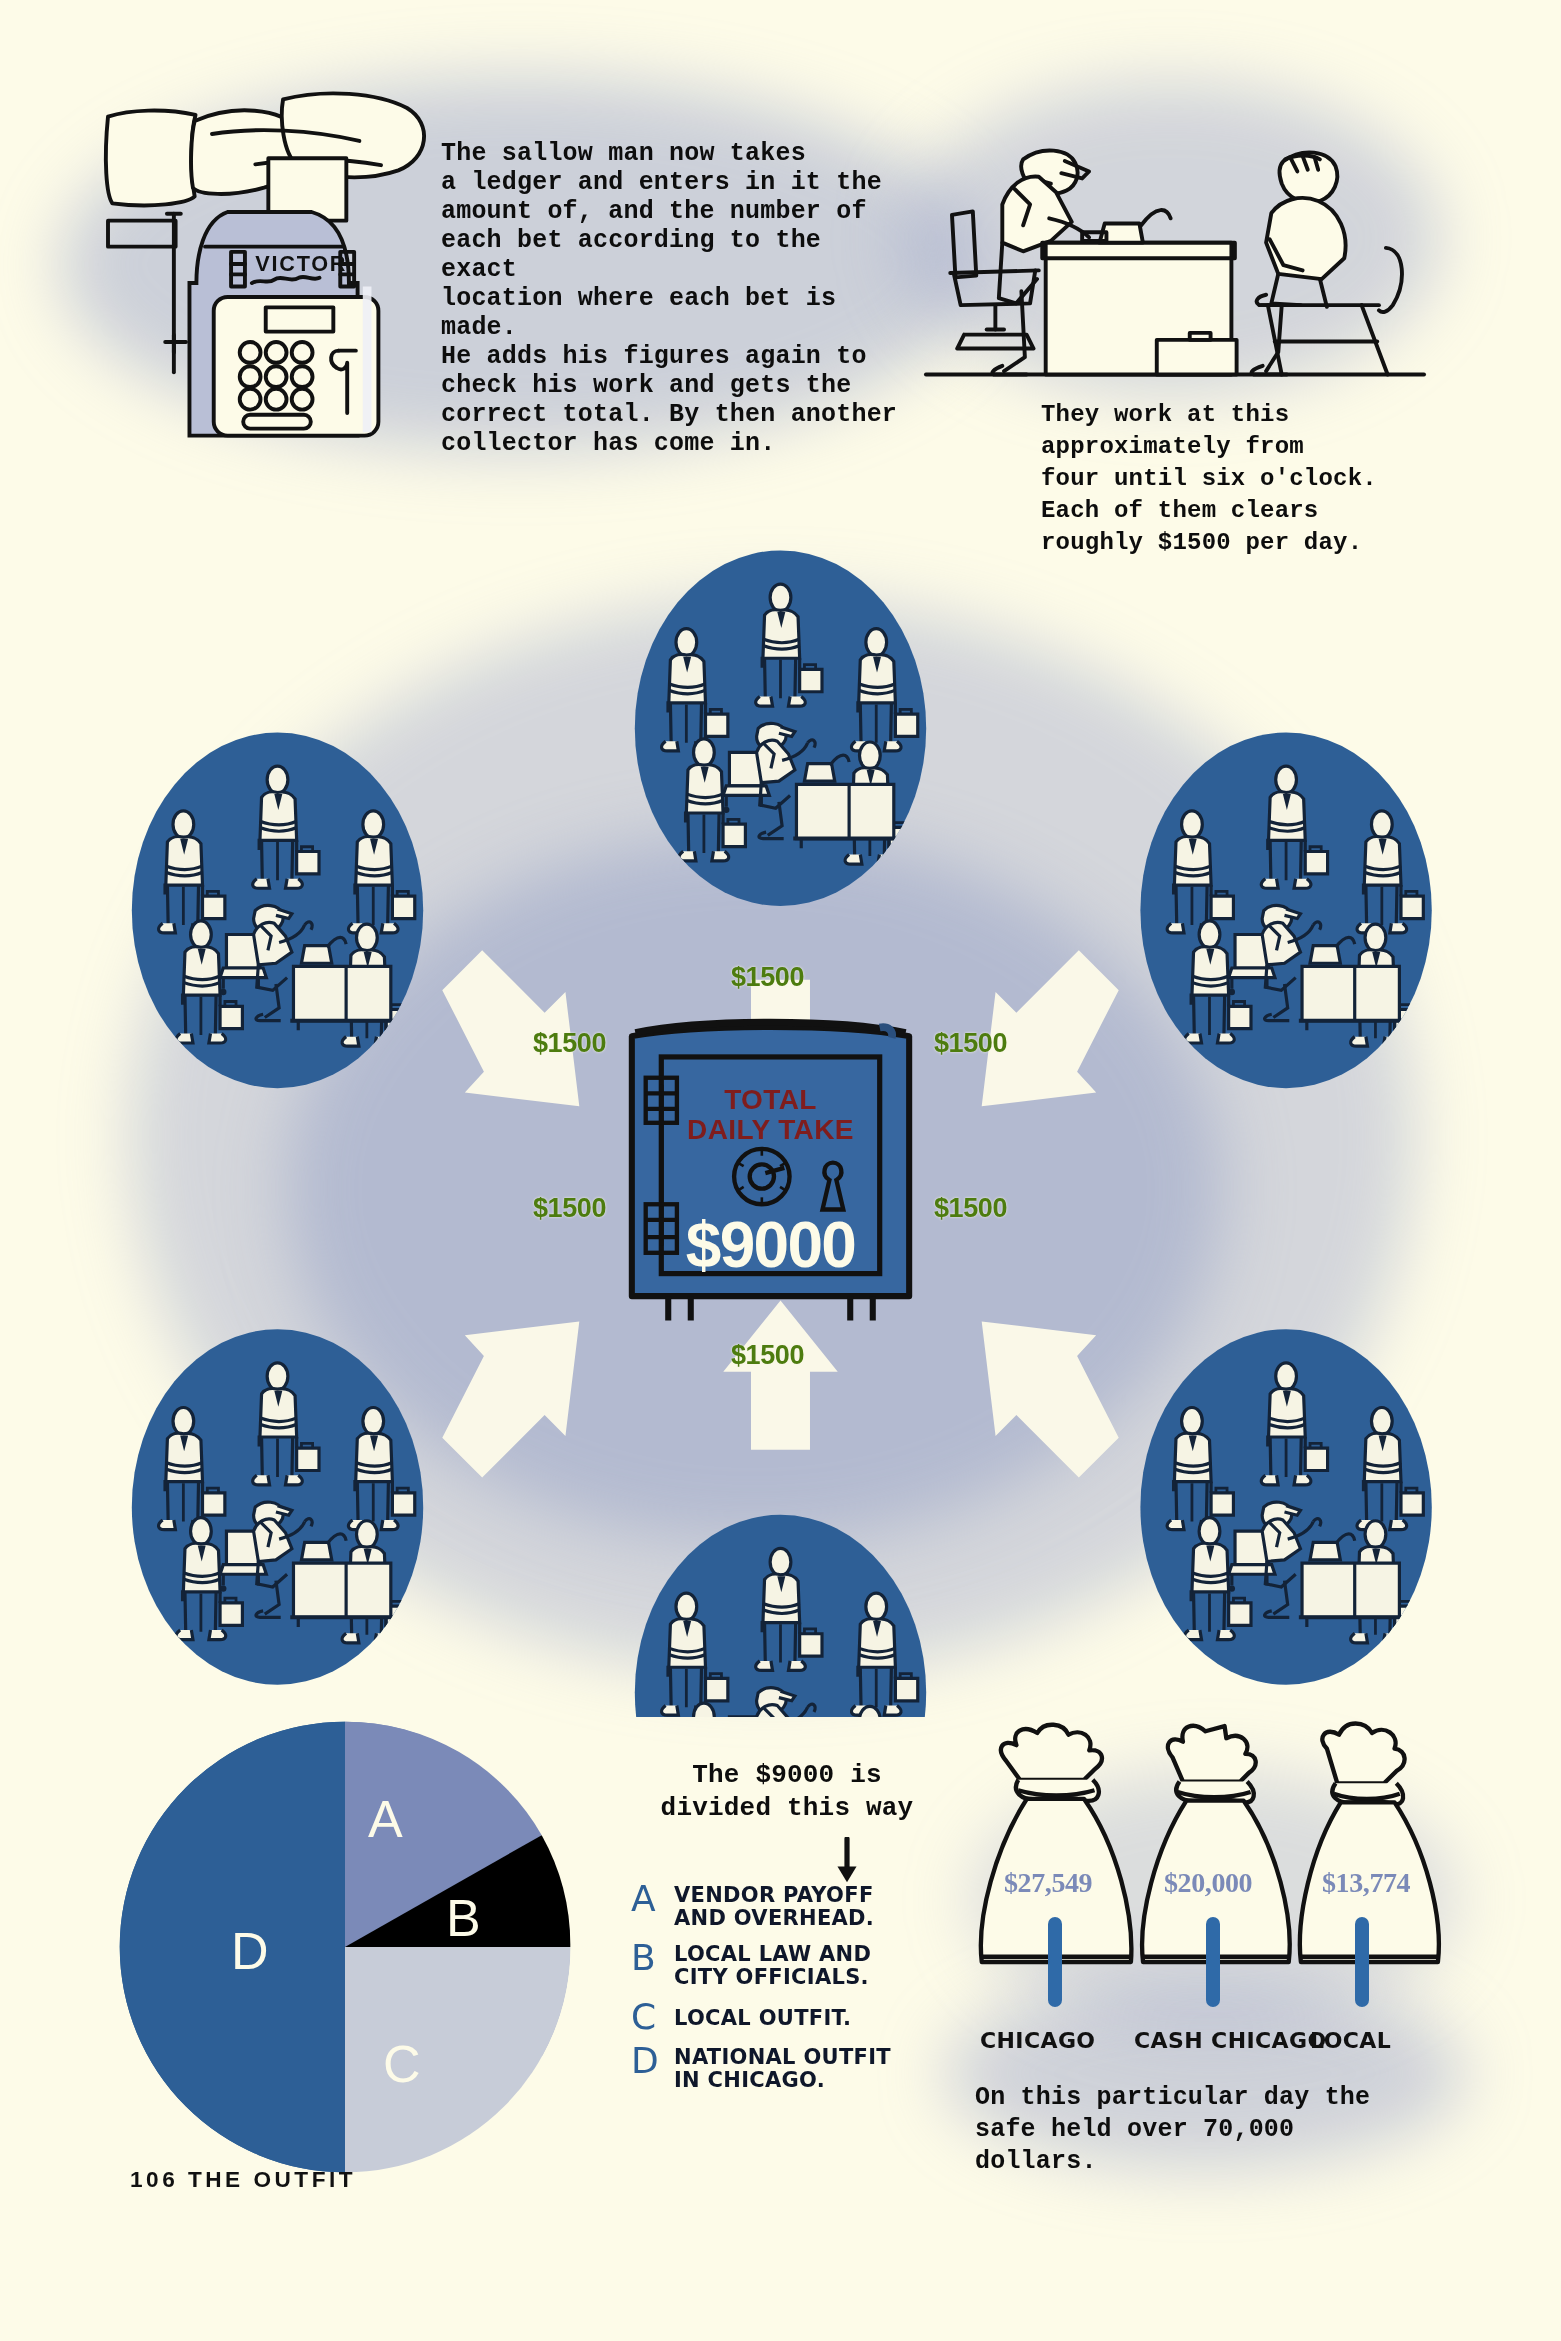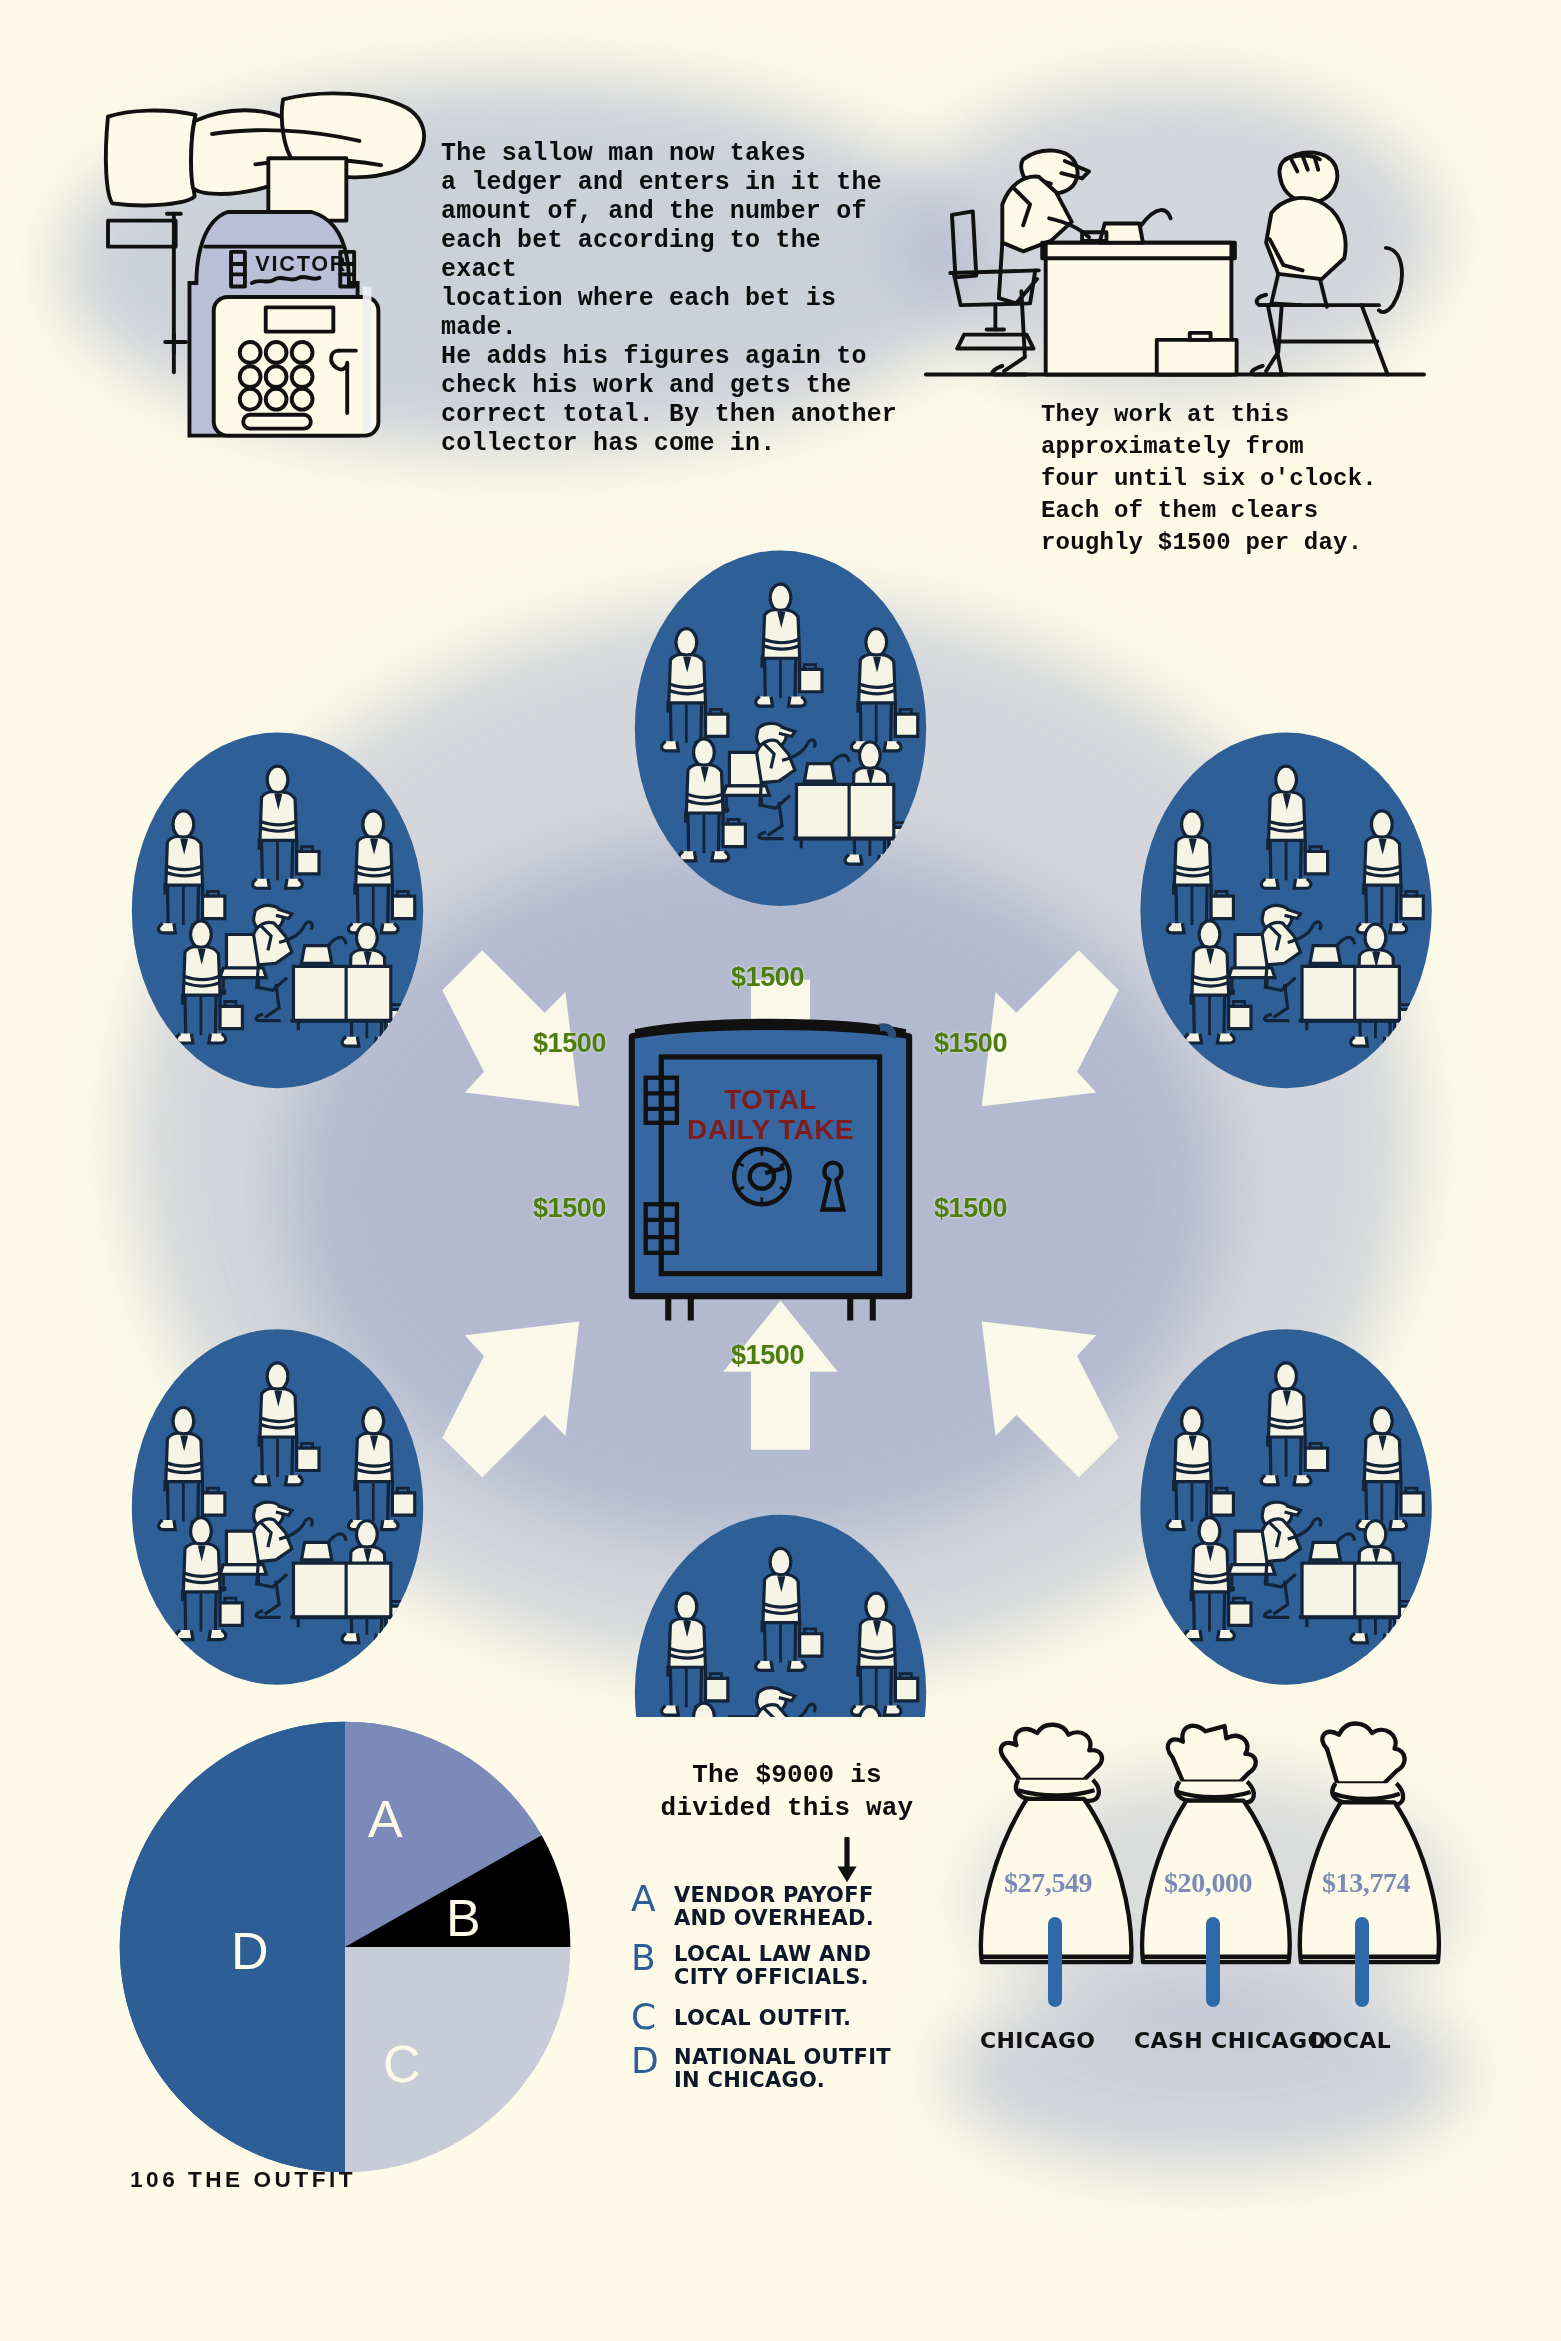--- a/index.html
+++ b/index.html
@@ -359,20 +359,21 @@
       </g>
       <path d="M164 202 L186 196" stroke="#111" stroke-width="5"></path>
       <path d="M242 190 C232 190 228 204 238 210 L230 244 L254 244 L246 210 C256 204 252 190 242 190 Z" fill="none" stroke="#111" stroke-width="5"></path>
       <path d="M52 344 L52 372 M78 344 L78 372 M262 344 L262 372 M288 344 L288 372" stroke="#111" stroke-width="7"></path>
       <path d="M296 34 C306 32 312 38 310 46" fill="none" stroke="#2a4f7d" stroke-width="9"></path>
     </svg>
     <div class="safe-ttl" style="top:87px;">
       <span>TOTAL</span><br>
       <span>DAILY TAKE</span>
     </div>
+    <div class="safe-amt" style="top:210px;">$9000</div>
   </div>
 
   <div class="hand" id="ledger-text">The sallow man now takes
 a ledger and enters in it the
 amount of, and the number of
 each bet according to the exact
 location where each bet is made.
 He adds his figures again to
 check his work and gets the
 correct total. By then another
@@ -468,17 +469,19 @@
 
     <span class="bag-stick" style="left:94px;top:217px;width:14px;height:90px;"></span>
     <span class="bag-stick" style="left:252px;top:217px;width:14px;height:90px;"></span>
     <span class="bag-stick" style="left:401px;top:217px;width:14px;height:90px;"></span>
 
     <span class="bag-name" style="left:26px;top:328px;">CHICAGO</span>
     <span class="bag-name" style="left:180px;top:328px;">CASH CHICAGO</span>
     <span class="bag-name" style="left:356px;top:328px;">LOCAL</span>
   </div>
 
+  <div class="hand" id="safe-note">On this particular day the
+safe held over 70,000 dollars.</div>
 
   <div id="footer">106 THE OUTFIT</div>
 
 </div>
 
 
 </body></html>

